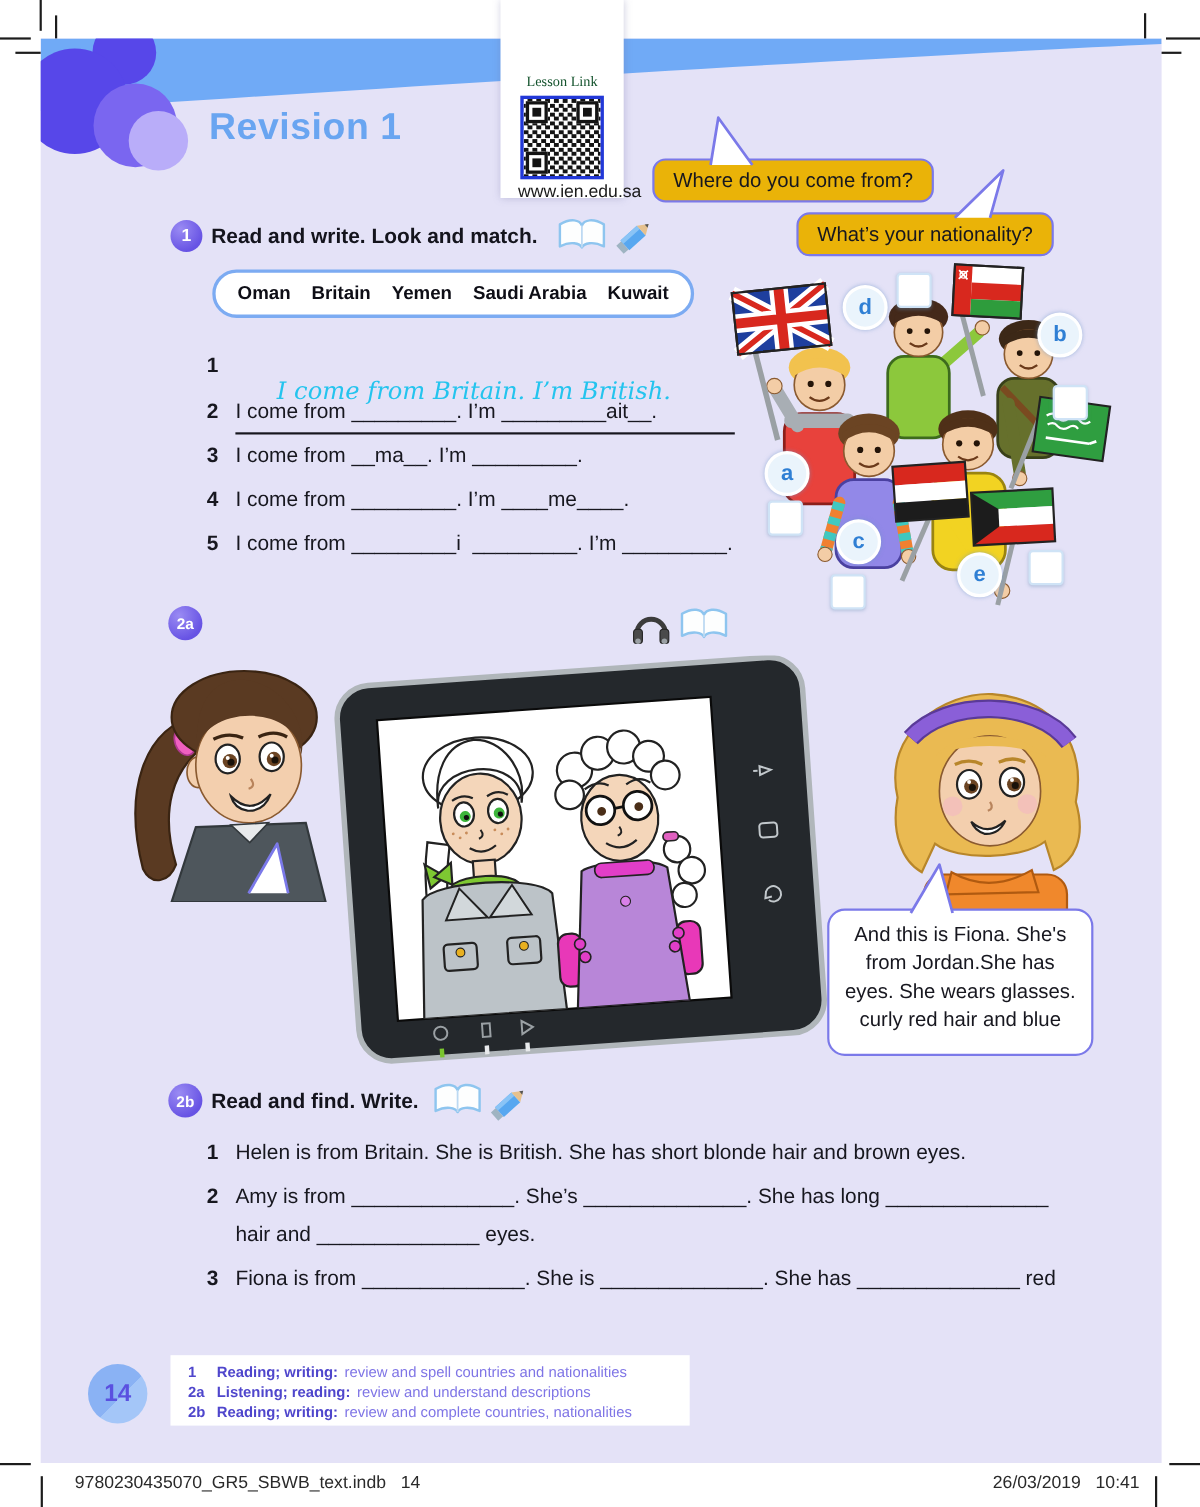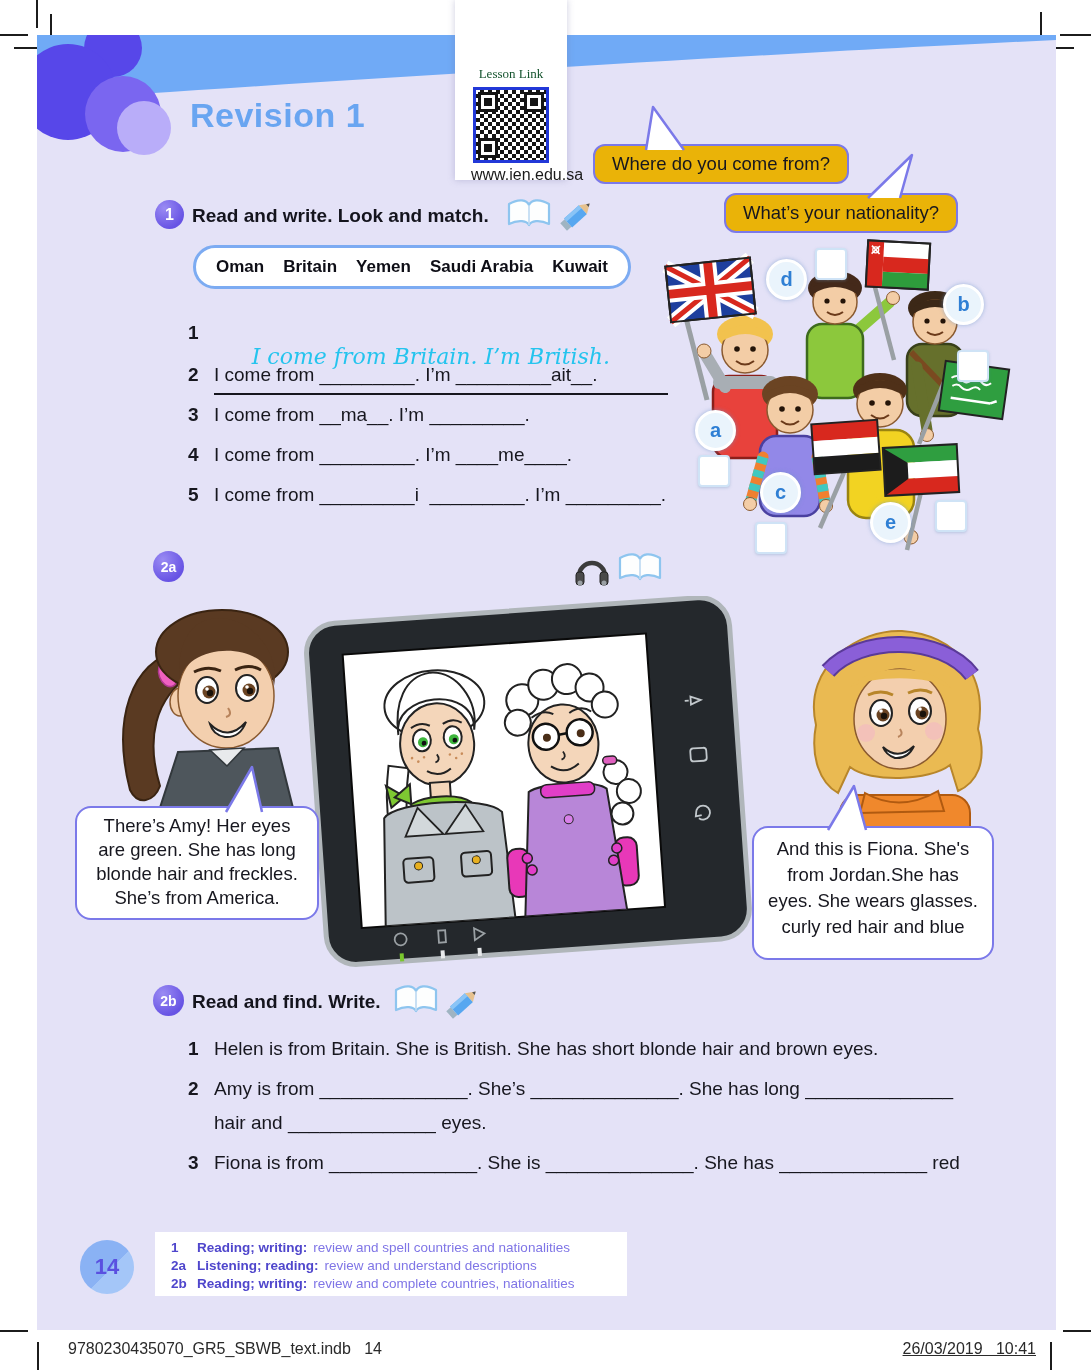--- a/index.html
+++ b/index.html
@@ -413,26 +413,20 @@
         <circle cx="92" cy="334" r="6" stroke="#9aa0a4" fill="none" stroke-width="1.8"></circle>
         <rect x="130" y="328" width="7" height="12" stroke="#9aa0a4" fill="none" stroke-width="1.8"></rect>
         <path d="M166 328 l10 6 l-10 6 z" stroke="#9aa0a4" fill="none" stroke-width="1.8"></path>
         <rect x="90" y="348" width="4" height="8" fill="#7ac62e"></rect>
         <rect x="131" y="348" width="4" height="8" fill="#e8eaec"></rect>
         <rect x="168" y="348" width="4" height="8" fill="#e8eaec"></rect>
       </g>
     </g>
   </svg>
 
-  <div class="bubble-multi" style="left:75px;top:806px;width:240px;height:104px;line-height:24px;">
-    <div>There’s Amy! Her eyes</div>
-    <div>are green. She has long</div>
-    <div>blonde hair and freckles.</div>
-    <div>She’s from America.</div>
-  </div>
   <svg class="abs" style="left:218px;top:762px;" width="56" height="52">
     <path d="M8 50 L34 5 L44 50" fill="#ffffff" stroke="#7b79e9" stroke-width="2.5" stroke-linejoin="round"></path>
   </svg>
   <div class="bubble-multi" style="left:752px;top:826px;width:238px;height:122px;line-height:26px;padding-top:8px;">
     <div>And this is Fiona. She's</div>
     <div>from Jordan.She has</div>
     <div>eyes. She wears glasses.</div>
     <div>curly red hair and blue</div>
   </div>
   <svg class="abs" style="left:816px;top:780px;" width="60" height="52">
@@ -483,15 +477,15 @@
     <span>review and understand descriptions</span>
   </div>
   <div class="obj-row" style="top:1276px;">
     <span class="obj-num">2b</span>
     <span class="obj-label">Reading; writing:</span>
     <span>review and complete countries, nationalities</span>
   </div>
   <div class="pagenum">14</div>
 
   <div class="imprint" style="left:68px;">9780230435070_GR5_SBWB_text.indb   14</div>
-  <div class="imprint" style="right:55px;text-decoration:underline;">26/03/2019   10:41</div>
+  <div class="imprint" style="right:55px;">26/03/2019   10:41</div>
 
 </div>
 
 </body></html>

